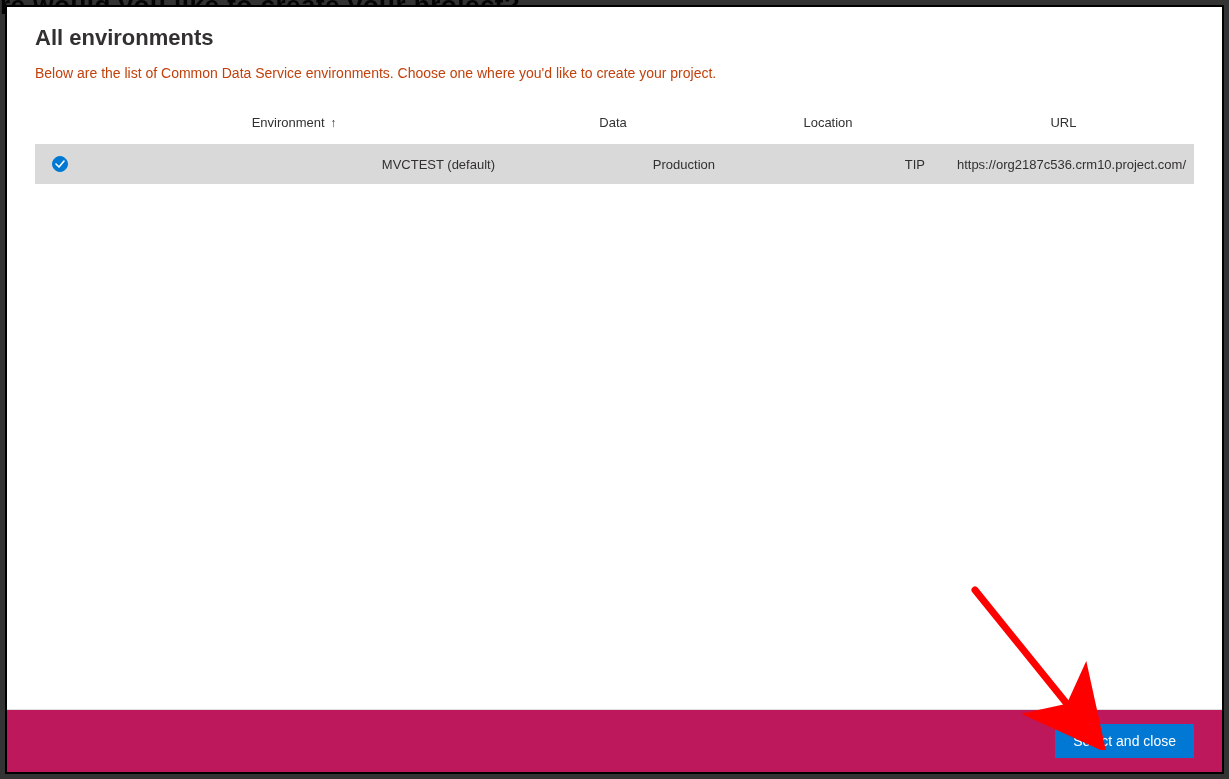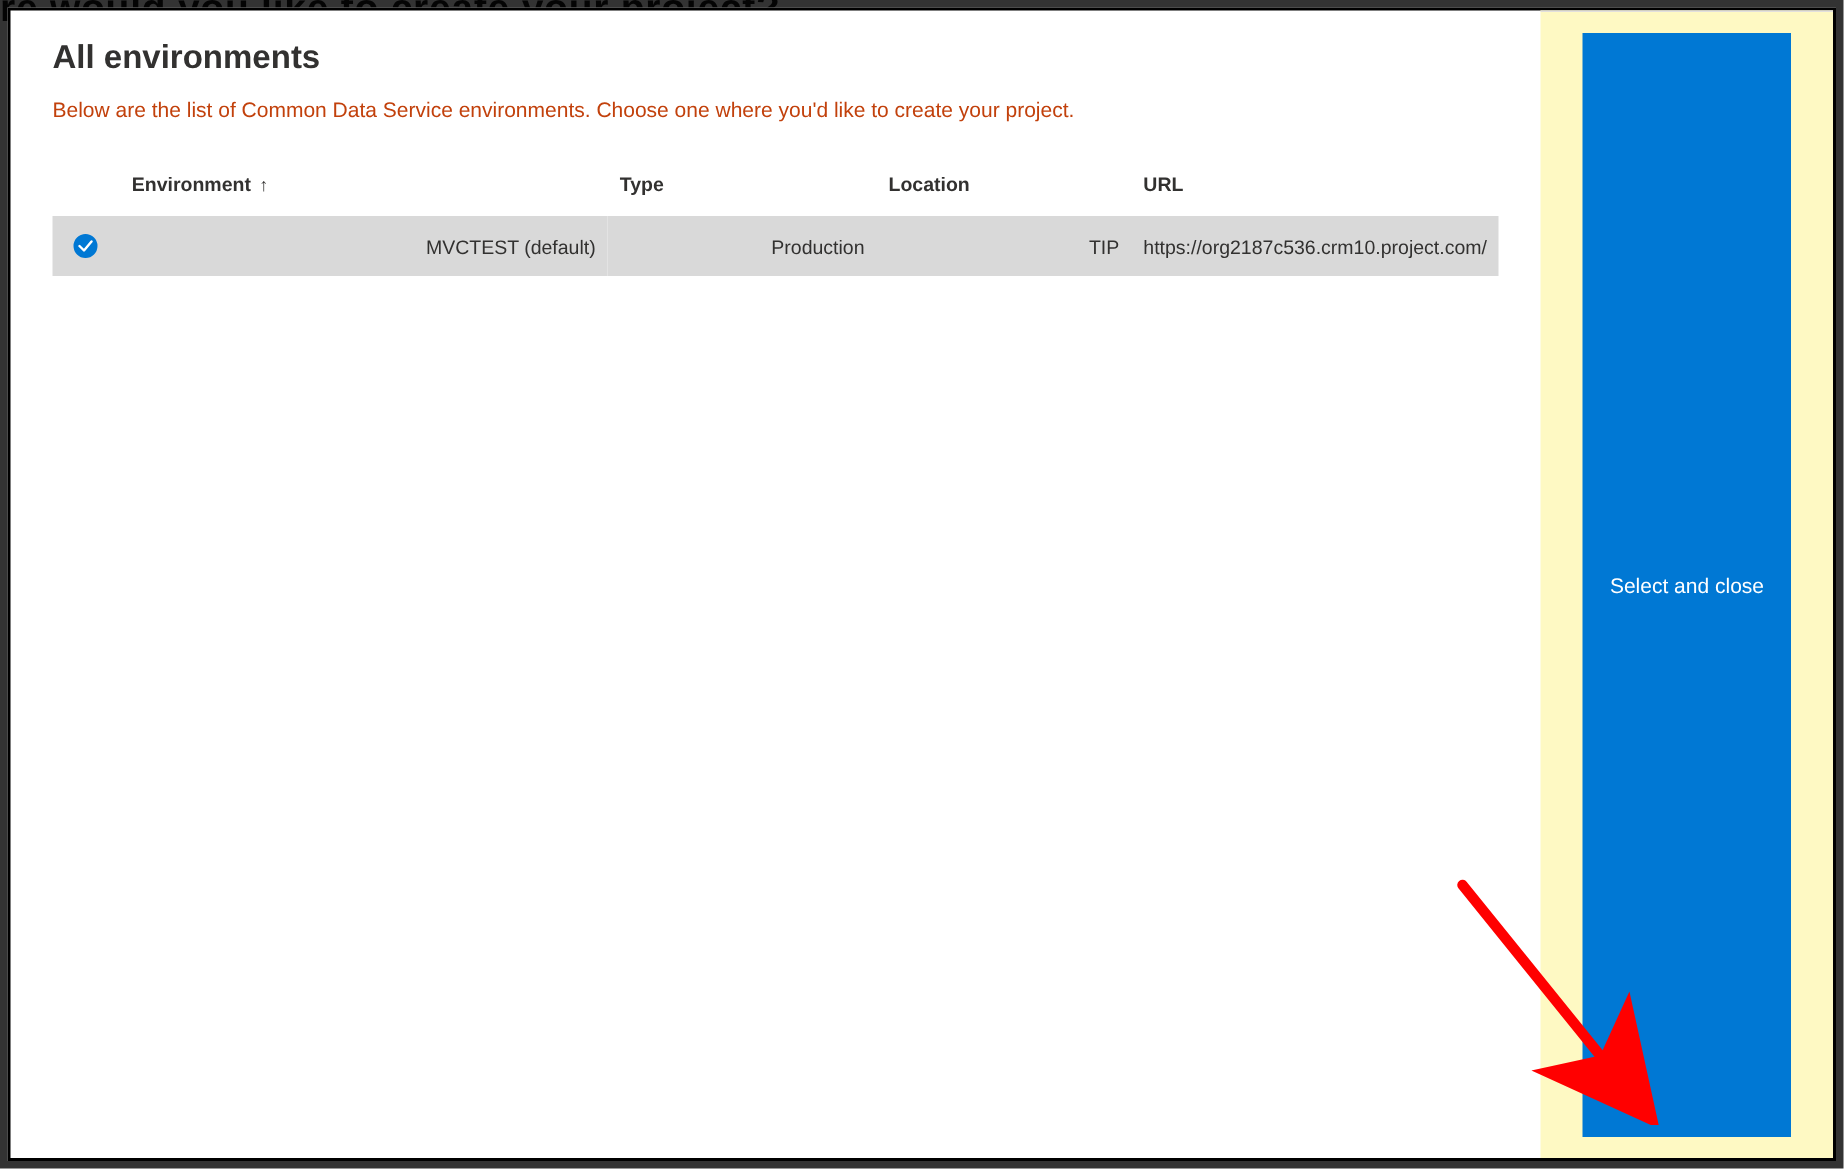--- a/index.html
+++ b/index.html
@@ -14,21 +14,21 @@
       letter-spacing: 0.5px;
       opacity: 0.9;
       white-space: nowrap;
     }
     .modal {
       position: absolute;
       top: 5px; left: 5px; right: 5px; bottom: 5px;
       background: #fff;
       border: 2px solid #000;
       display: flex;
-      flex-direction: row;
+      flex-direction: column;
     }
     .content {
       flex: 1 1 auto;
       padding: 18px 28px 10px 28px;
       overflow: auto;
     }
     h1.title {
       font-size: 22px;
       font-weight: 600;
       color: #323130;
@@ -39,22 +39,22 @@
       color: #c2410c;
       margin-bottom: 24px;
     }
     table.env-table {
       width: 100%;
       border-collapse: collapse;
       font-size: 13px;
       color: #323130;
     }
     table.env-table th {
-      text-align: left;
-      font-weight: 700;
+      text-align: center;
+      font-weight: 400;
       padding: 10px 8px 14px 8px;
       color: #323130;
     }
     table.env-table th.sort-col { cursor: pointer; }
     .sort-arrow { font-size: 12px; margin-left: 2px; color: #323130; }
     table.env-table td { padding: 12px 8px; vertical-align: middle; }
     tr.data-row { background: #d9d9d9; cursor: pointer; text-align: right; }
     tr.data-row.selected { background: #d9d9d9; }
     col.col-sel  { width: 50px; }
     col.col-env  { width: 418px; }
@@ -68,21 +68,21 @@
       width: 16px; height: 16px; border-radius: 50%;
       background: #0078d4; color: #fff; font-size: 10px; line-height: 1;
       border: 1px solid #0078d4;
     }
     .footer {
       flex: 0 0 auto;
       border-top: 1px solid #e1dfdd;
       padding: 14px 28px;
       display: flex;
       justify-content: flex-end;
-      background: #fef9c3;
+      background: #be185d;
     }
     .primary-btn {
       background: #0078d4;
       color: #fff;
       border: none;
       font-size: 14px;
       padding: 9px 18px;
       cursor: pointer;
       font-family: inherit;
     }
@@ -112,21 +112,21 @@
           <col class="col-loc">
           <col class="col-url">
       </colgroup>
       <thead>
         <tr>
           <th></th>
           <th class="sort-col">
             <span>Environment</span>
             <span class="sort-arrow">↑</span>
           </th>
-          <th>Type</th>
+          <th>Data</th>
           <th>Location</th>
           <th>URL</th>
         </tr>
       </thead>
       <tbody>
         <tr class="data-row selected">
           <td class="sel-cell">
             <span class="check-circle">
               <svg width="10" height="10" viewBox="0 0 10 10">
                   <path d="M1 5 L4 8 L9 2" stroke="#fff" stroke-width="1.6" fill="none" stroke-linecap="round" stroke-linejoin="round"></path>

